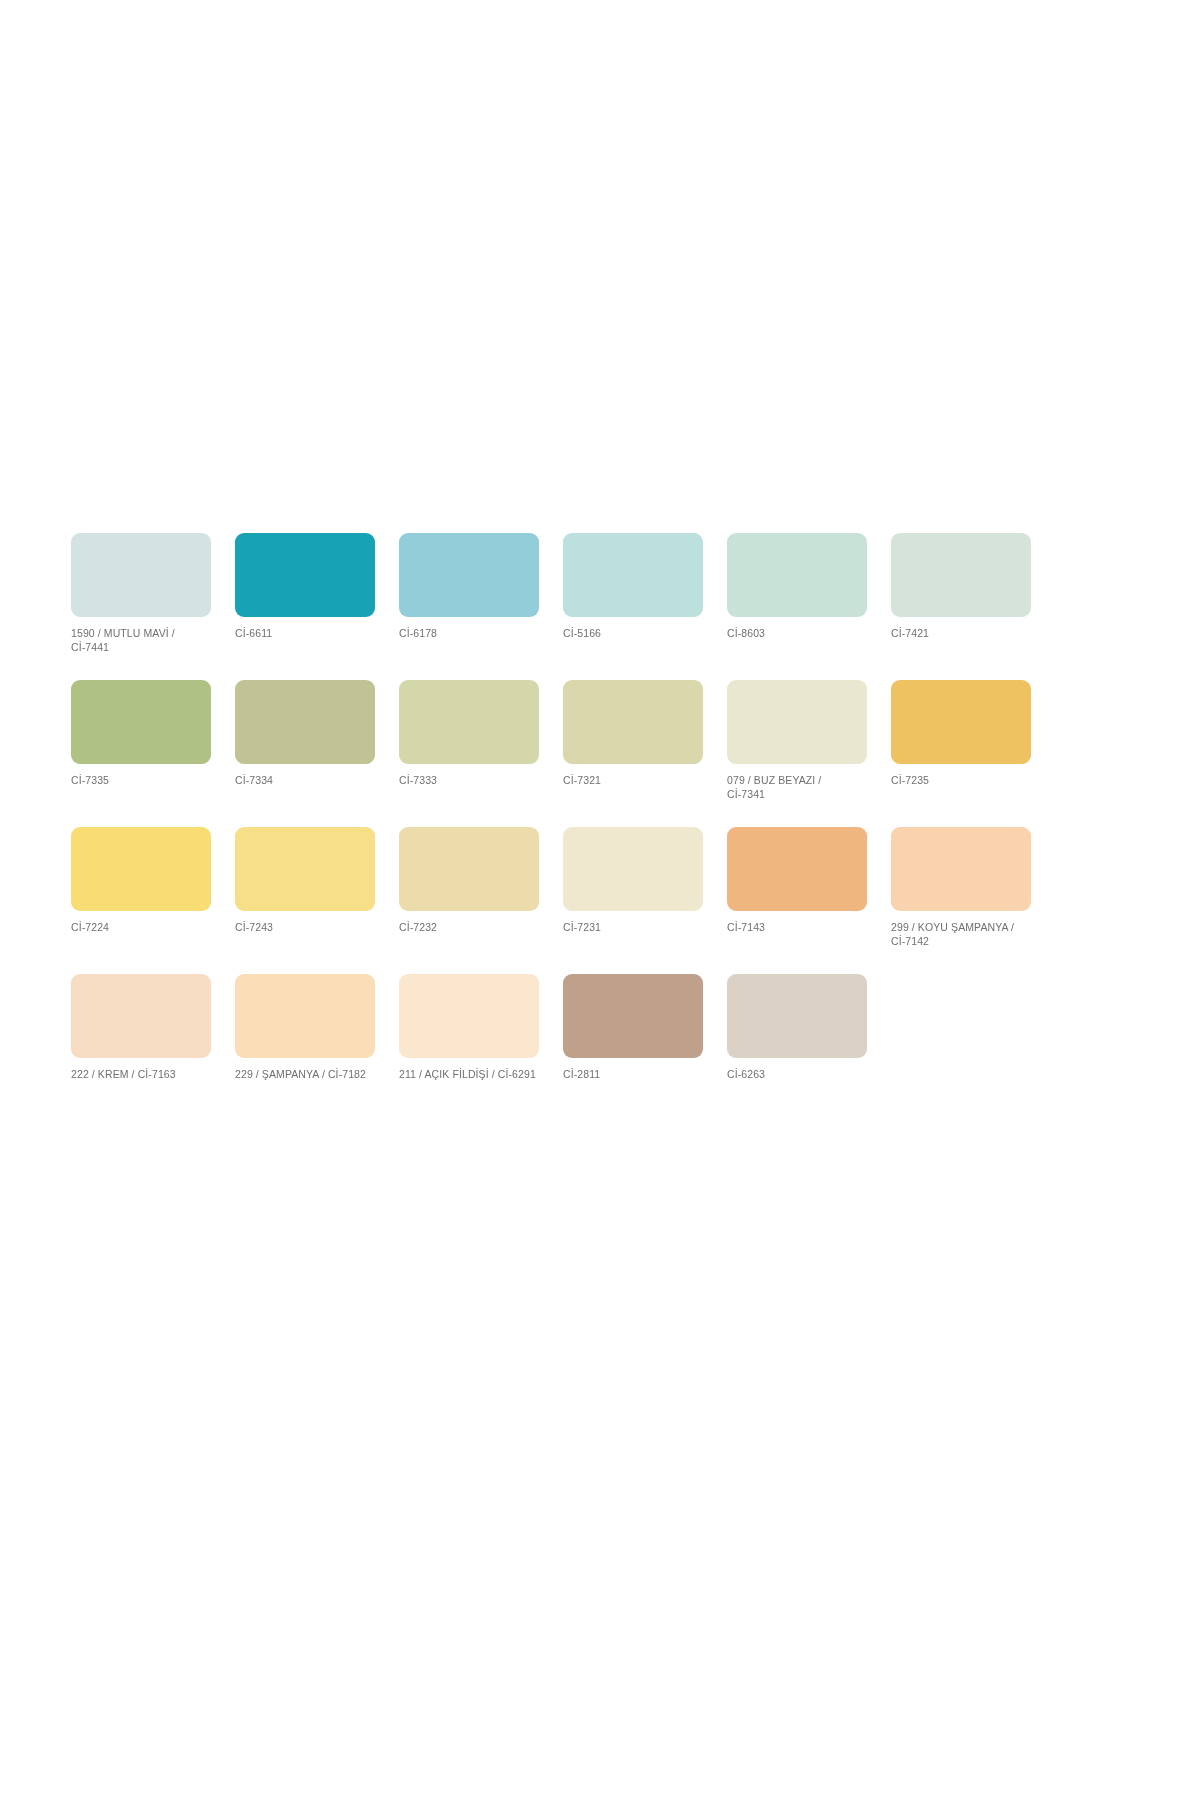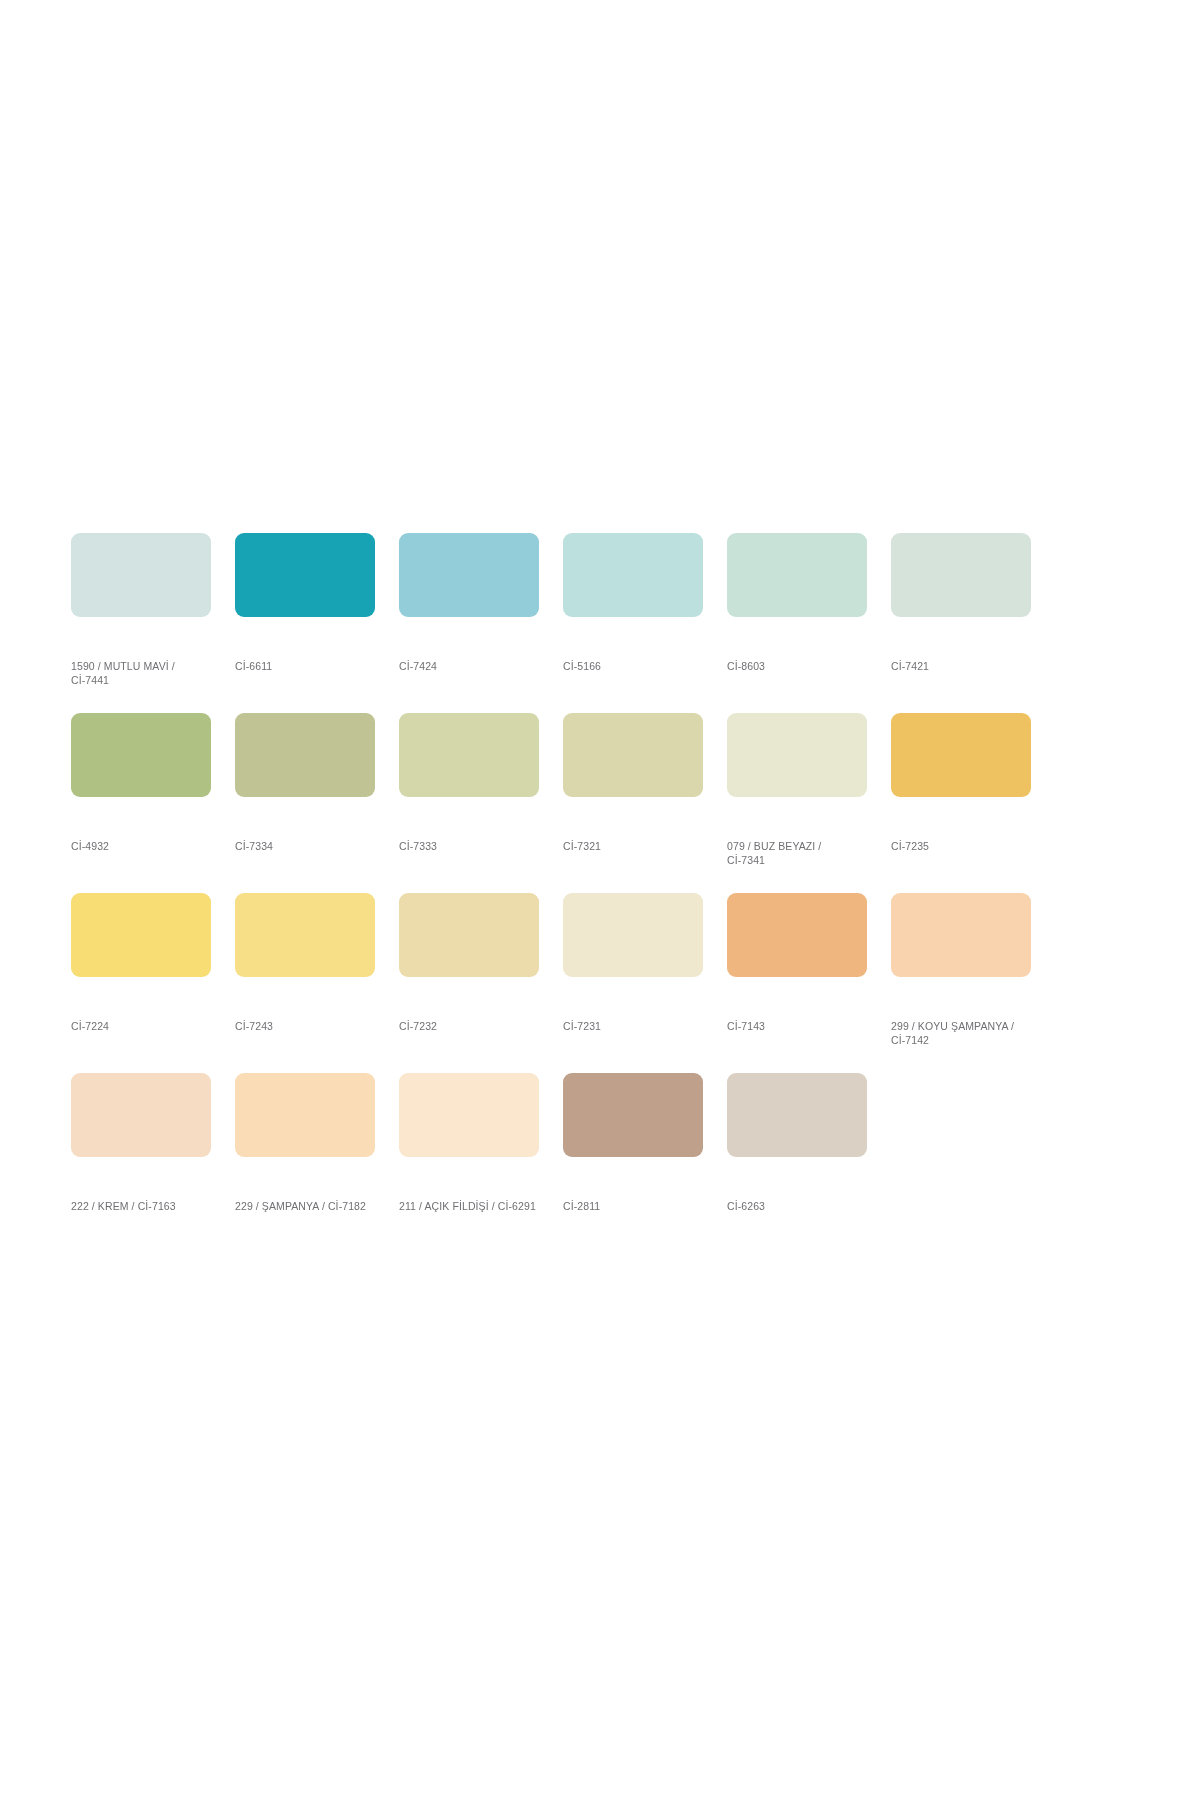--- a/index.html
+++ b/index.html
@@ -39,21 +39,20 @@
     align-items: flex-start;
     margin-bottom: 26px;
   }
 
   .swatch-cell {
     width: 140px;
     margin-right: 24px;
     display: flex;
     flex-direction: column;
     align-items: stretch;
-    gap: 33px;
   }
   .swatch-cell:last-child {
     margin-right: 0;
     justify-content: space-between;
   }
 
   .swatch-chip {
     width: 140px;
     height: 84px;
     border-radius: 9px;
@@ -81,39 +80,39 @@
           <div class="swatch-chip" style="background: rgb(210, 227, 226); border-radius: 9px;"></div>
           <div class="swatch-label">1590 / MUTLU MAVİ /
 Cİ-7441</div>
         </div>
         <div class="swatch-cell">
           <div class="swatch-chip" style="background: rgb(23, 163, 180); border-radius: 9px;"></div>
           <div class="swatch-label">Cİ-6611</div>
         </div>
         <div class="swatch-cell">
           <div class="swatch-chip" style="background: rgb(146, 205, 217); border-radius: 9px;"></div>
-          <div class="swatch-label">Cİ-7424</div>
+          <div class="swatch-label">Cİ-6178</div>
         </div>
         <div class="swatch-cell">
           <div class="swatch-chip" style="background: rgb(188, 224, 222); border-radius: 9px;"></div>
           <div class="swatch-label">Cİ-5166</div>
         </div>
         <div class="swatch-cell">
           <div class="swatch-chip" style="background: rgb(200, 226, 216); border-radius: 9px;"></div>
           <div class="swatch-label">Cİ-8603</div>
         </div>
         <div class="swatch-cell">
           <div class="swatch-chip" style="background: rgb(214, 227, 218); border-radius: 9px;"></div>
           <div class="swatch-label">Cİ-7421</div>
         </div>
       </div>
       <div class="swatch-row">
         <div class="swatch-cell">
           <div class="swatch-chip" style="background: rgb(175, 193, 131); border-radius: 9px;"></div>
-          <div class="swatch-label">Cİ-4932</div>
+          <div class="swatch-label">Cİ-7335</div>
         </div>
         <div class="swatch-cell">
           <div class="swatch-chip" style="background: rgb(192, 195, 148); border-radius: 9px;"></div>
           <div class="swatch-label">Cİ-7334</div>
         </div>
         <div class="swatch-cell">
           <div class="swatch-chip" style="background: rgb(212, 215, 170); border-radius: 9px;"></div>
           <div class="swatch-label">Cİ-7333</div>
         </div>
         <div class="swatch-cell">

